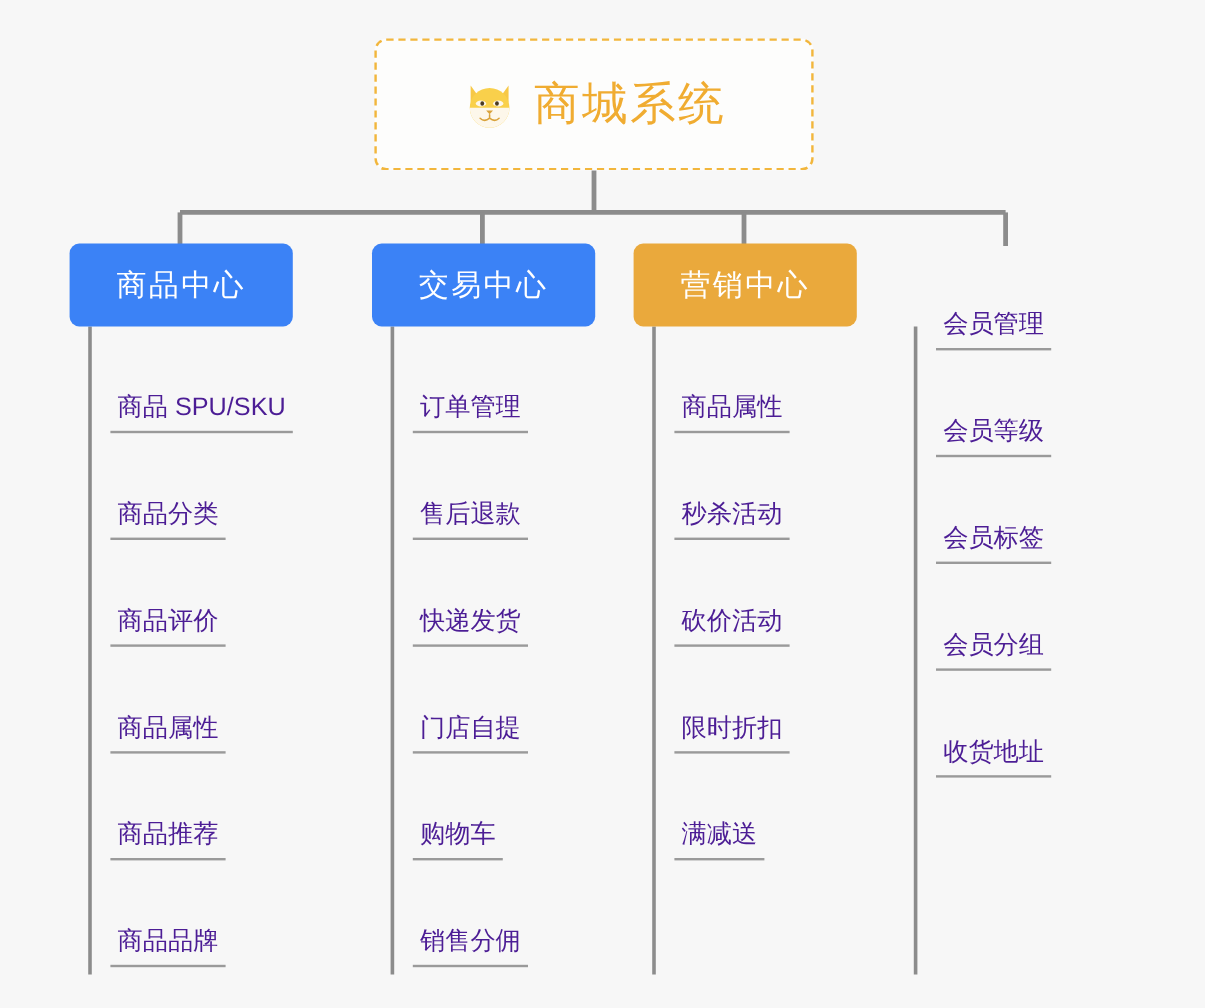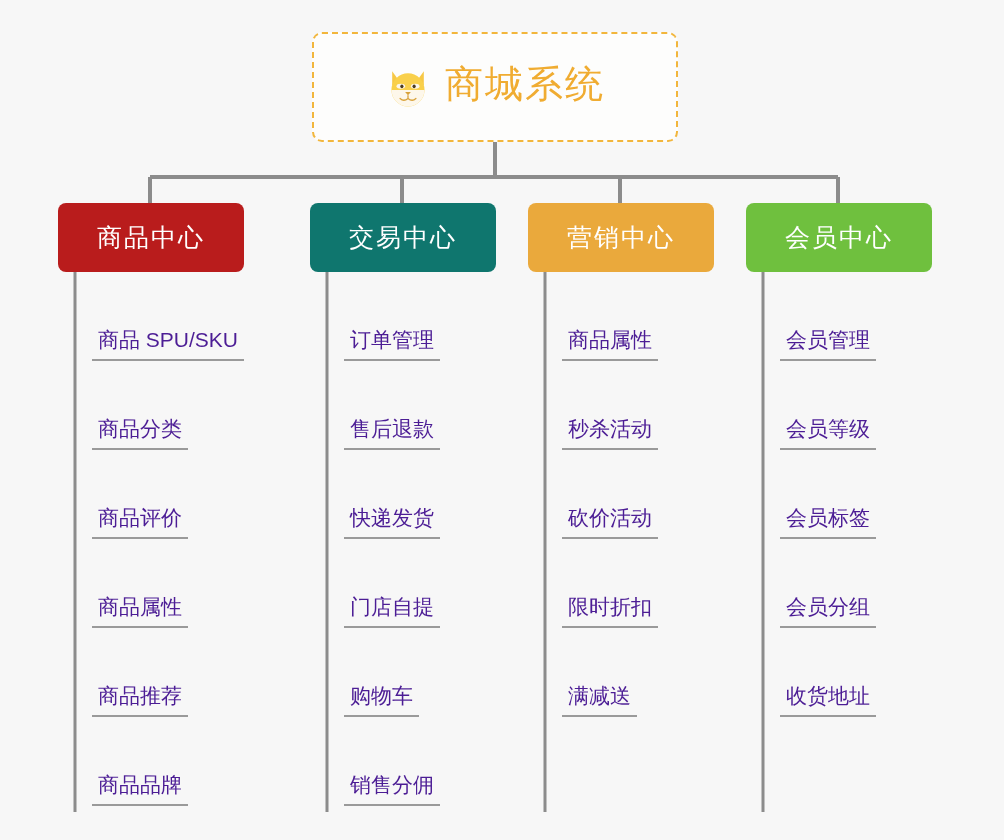--- a/index.html
+++ b/index.html
@@ -24,21 +24,20 @@
     left: 312px; top: 32px;
     width: 366px; height: 110px;
     background: #fdfdfc;
     border: 2px dashed #f2b63c;
     border-radius: 10px;
     box-sizing: border-box;
     display: flex;
     align-items: center;
     justify-content: center;
     gap: 14px;
-    font-family: Liberation Mono, monospace;
   }
   .root-icon {
     width: 46px; height: 46px;
     display: block;
     flex: 0 0 auto;
   }
   .root-title {
     font-size: 38px;
     color: #f0ac31;
     letter-spacing: 2px;
@@ -133,21 +132,21 @@
       <ellipse cx="42" cy="31" rx="6" ry="3.4" fill="#fdf7ea"></ellipse>
       <ellipse cx="23.5" cy="31" rx="2.2" ry="2.6" fill="#4a3a20"></ellipse>
       <ellipse cx="40.5" cy="31" rx="2.2" ry="2.6" fill="#4a3a20"></ellipse>
       <path d="M28 39 h8 l-4 4.5 z" fill="#d9a23a"></path>
       <path d="M32 44 v4 M32 48 q-6 5 -11 0 M32 48 q6 5 11 0" stroke="#d9a23a" stroke-width="1.8" fill="none" stroke-linecap="round"></path>
     </svg>
     <span class="root-title">商城系统</span>
   </div>
 
   <div class="column" id="col-0">
-    <div class="col-header" style="background:#b91c1c">
+    <div class="col-header" style="background:#3b82f6">
       <span>商品中心</span>
     </div>
     <div class="leaf-list">
       <div class="leaf-item">
           <span class="leaf-label">商品 SPU/SKU</span>
         </div>
       <div class="leaf-item">
           <span class="leaf-label">商品分类</span>
         </div>
       <div class="leaf-item">
@@ -159,21 +158,21 @@
       <div class="leaf-item">
           <span class="leaf-label">商品推荐</span>
         </div>
       <div class="leaf-item">
           <span class="leaf-label">商品品牌</span>
         </div>
     </div>
   </div>
 
   <div class="column" id="col-1">
-    <div class="col-header" style="background:#0f766e">
+    <div class="col-header" style="background:#3b82f6">
       <span>交易中心</span>
     </div>
     <div class="leaf-list">
       <div class="leaf-item">
           <span class="leaf-label">订单管理</span>
         </div>
       <div class="leaf-item">
           <span class="leaf-label">售后退款</span>
         </div>
       <div class="leaf-item">
@@ -208,23 +207,20 @@
       <div class="leaf-item">
           <span class="leaf-label">限时折扣</span>
         </div>
       <div class="leaf-item">
           <span class="leaf-label">满减送</span>
         </div>
     </div>
   </div>
 
   <div class="column" id="col-3">
-    <div class="col-header" style="background:#6fc03e">
-      <span>会员中心</span>
-    </div>
     <div class="leaf-list">
       <div class="leaf-item">
           <span class="leaf-label">会员管理</span>
         </div>
       <div class="leaf-item">
           <span class="leaf-label">会员等级</span>
         </div>
       <div class="leaf-item">
           <span class="leaf-label">会员标签</span>
         </div>

